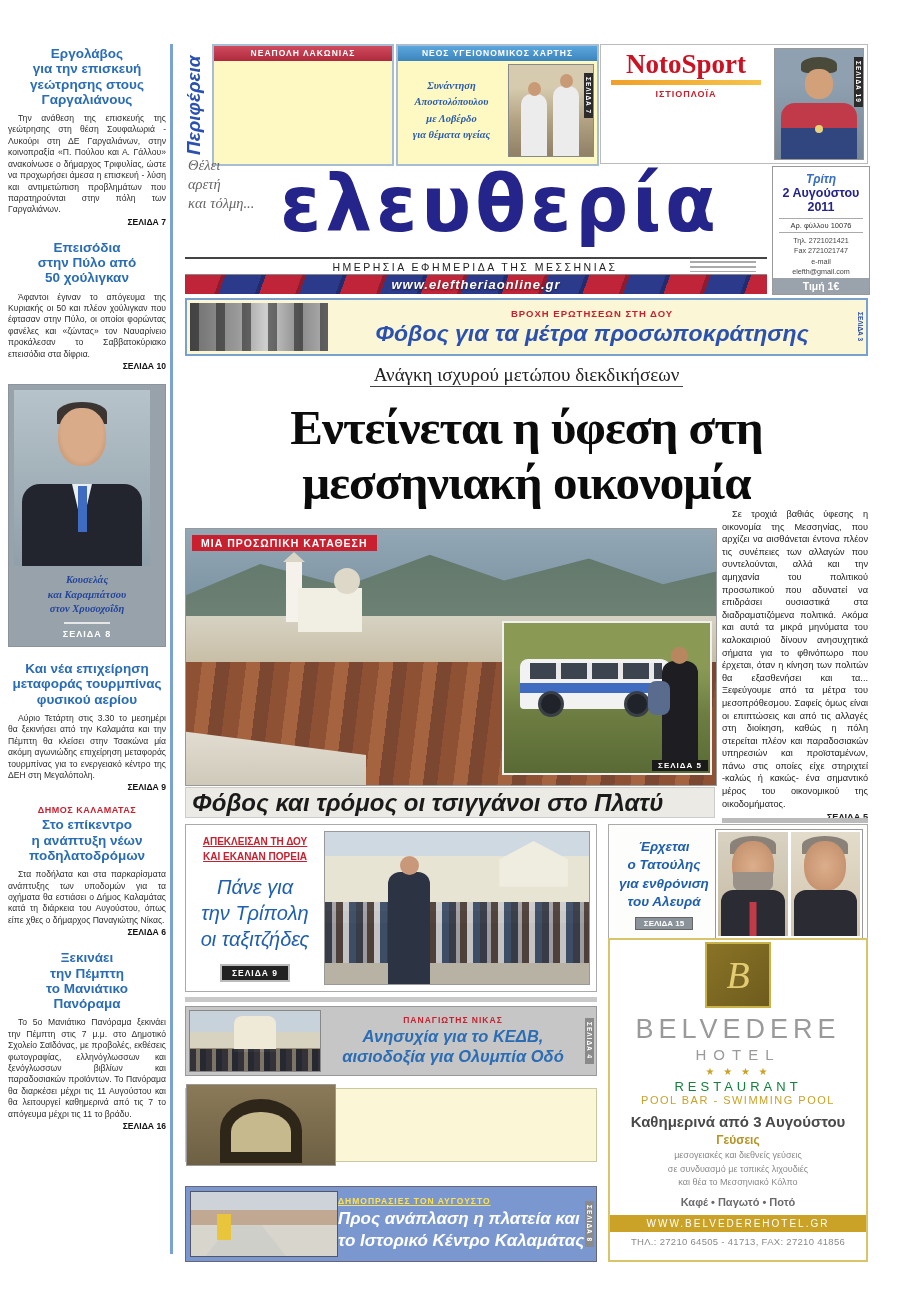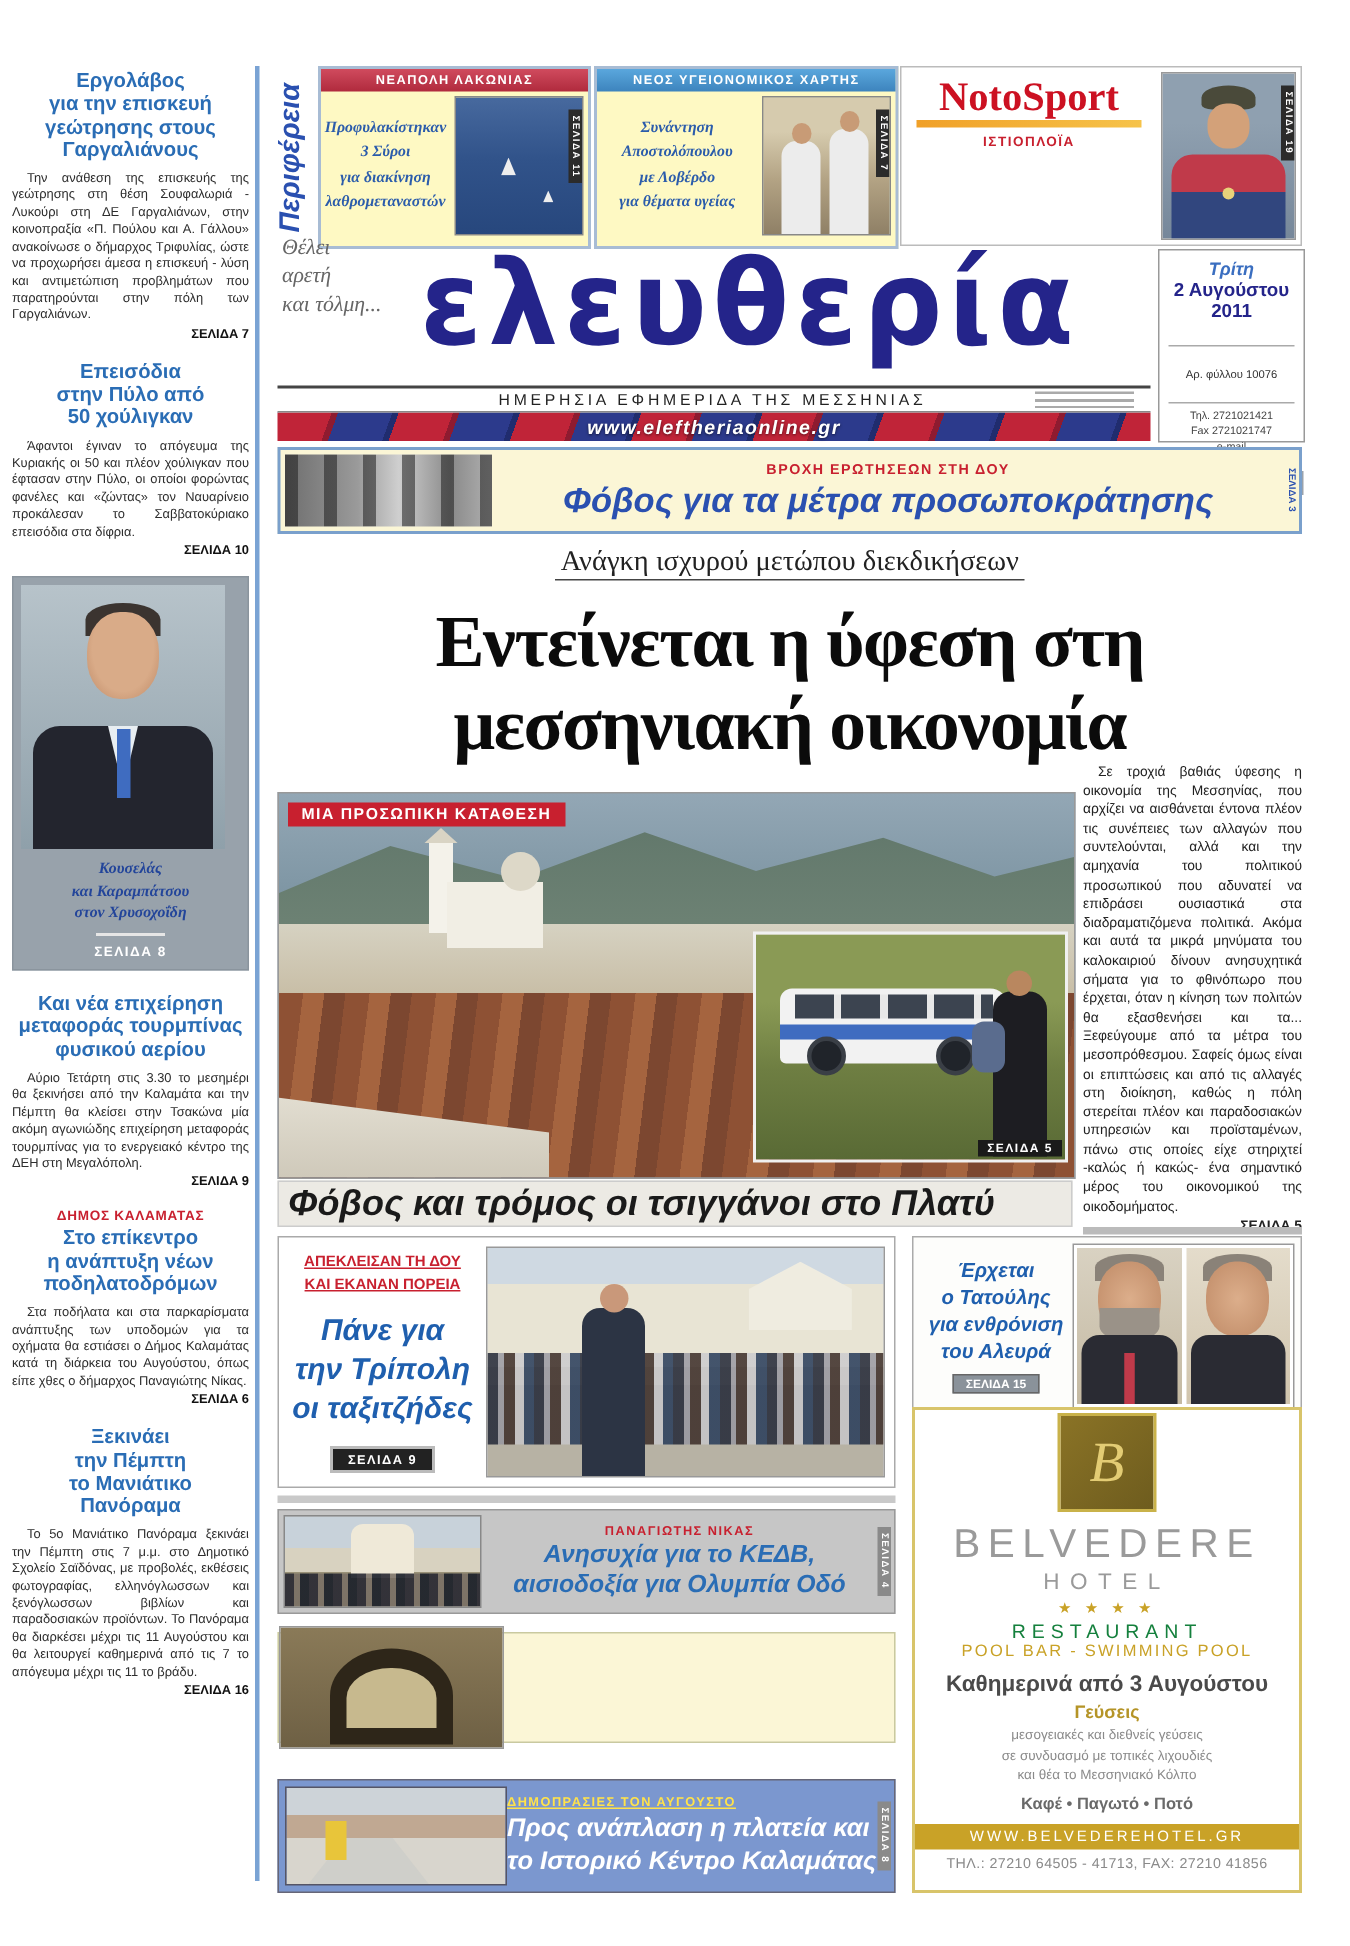--- a/index.html
+++ b/index.html
@@ -72,21 +72,21 @@
   .mini-lines{position:absolute;left:690px;top:261px;width:66px;height:11px;
         background:repeating-linear-gradient(180deg,#aaa 0 2px,transparent 2px 5px)}
   .stripe{position:absolute;left:185px;top:274px;width:582px;height:19px;border-top:1px solid #888;
         background:repeating-linear-gradient(110deg,#c02438 0 34px,#8e1b30 34px 38px,#2c3a8c 38px 72px,#202c6e 72px 76px);
         display:flex;align-items:center;justify-content:center}
   .stripe span{color:#fff;font-weight:700;font-style:italic;font-size:13px;letter-spacing:1px;text-shadow:0 1px 2px rgba(0,0,0,.6)}
   .datebox{position:absolute;left:772px;top:166px;width:96px;height:127px;border:1px solid #999;background:#fff;
         display:flex;flex-direction:column;align-items:center}
   .d-day{color:#3a6ec0;font-weight:700;font-style:italic;font-size:12px;margin-top:5px}
   .d-date,.d-year{color:#24248a;font-weight:700;font-size:12.5px}
-  .d-issue{font-size:7.5px;color:#333;border-top:1px solid #aaa;border-bottom:1px solid #aaa;width:88%;text-align:center;padding:14px 0;margin-top:16px}
+  .d-issue{font-size:7.5px;color:#333;border-top:1px solid #aaa;border-bottom:1px solid #aaa;width:88%;text-align:center;padding:2px 0;margin-top:4px}
   .d-contact{font-size:7.2px;color:#444;text-align:center;line-height:1.45;margin-top:3px}
   .d-price{margin-top:auto;width:100%;background:#9aa2ab;color:#fff;font-weight:700;font-size:10.5px;text-align:center;padding:2px 0}
 
   
   .doy{position:absolute;left:185px;top:298px;width:683px;height:58px;background:#fbf6d6;border:2px solid #7aa0cc;
         display:flex;align-items:center;box-sizing:border-box}
   .doy-photo{width:138px;height:48px;margin-left:3px;position:relative;overflow:hidden;
         background:linear-gradient(90deg,#6e6e6e,#9a9a9a 35%,#cfcfcf 55%,#8a8a8a 80%,#b0b0b0)}
   .doy-photo::after{content:"";position:absolute;inset:0;background:repeating-linear-gradient(90deg,rgba(30,30,30,.55) 0 9px,transparent 9px 26px)}
   .doy-texts{flex:1;text-align:center}
@@ -134,21 +134,21 @@
   .rcol{position:absolute;left:722px;top:508px;width:146px}
   .rcol p{font-size:9.2px;line-height:1.37;text-align:justify;color:#222;text-indent:10px;margin:0}
   .rcol-page{font-size:9.2px;font-weight:700;text-align:right;margin-top:2px}
   .rcol-rule{position:absolute;left:722px;top:818px;width:146px;height:5px;background:#bbb}
 
   
   .taxibox{position:absolute;left:185px;top:824px;width:412px;height:168px;border:1px solid #aaa;background:#fff;
         display:flex;padding:6px;box-sizing:border-box}
   .taxi-left{width:126px;display:flex;flex-direction:column;align-items:center;justify-content:center}
   .taxi-kicker{color:#c8202f;font-size:10px;font-weight:700;text-align:center;text-decoration:underline;line-height:1.5}
-  .taxi-head{color:#1f5fae;font-weight:700;font-style:italic;font-size:20px;line-height:1.3;text-align:center;margin:10px 0 12px}
+  .taxi-head{color:#1f5fae;font-weight:400;font-style:italic;font-size:20px;line-height:1.3;text-align:center;margin:10px 0 12px}
   .page-box{background:#222;color:#fff;font-size:8.5px;font-weight:700;padding:2px 10px;letter-spacing:1px;border:2px solid #bbb}
   .taxi-photo{flex:1;margin-left:6px;position:relative;overflow:hidden;border:1px solid #999;
         background:linear-gradient(180deg,#cfd9e2 0 16%,#e8e4d4 16% 52%,#cfc9b8 52% 60%,#b7b2a4 60%)}
   .crowd-ped{position:absolute;right:8%;top:6%;width:26%;height:30%;background:#efece0;clip-path:polygon(50% 0,100% 40%,100% 100%,0 100%,0 40%)}
   .crowd-people{position:absolute;left:0;right:0;bottom:14%;height:40%;opacity:.95;
         background:repeating-linear-gradient(90deg,rgba(35,40,55,.9) 0 7px,rgba(150,150,160,.85) 7px 11px,rgba(60,45,40,.9) 11px 18px,rgba(200,200,205,.8) 18px 24px,rgba(40,60,90,.9) 24px 31px)}
   .crowd-man{position:absolute;left:24%;bottom:0;width:42px;height:74%;background:#2c3444;border-radius:12px 12px 0 0}
   .crowd-man::before{content:"";position:absolute;left:12px;top:-16px;width:19px;height:19px;border-radius:50%;background:#c9987a}
   .hdiv{position:absolute;left:185px;top:997px;width:412px;height:5px;background:#c9c9c9}
 
@@ -277,31 +277,20 @@
       <div class="la-body">Το 5ο Μανιάτικο Πανόραμα ξεκινάει την Πέμπτη στις 7 μ.μ. στο Δημοτικό Σχολείο Σαϊδόνας, με προβολές, εκθέσεις φωτογραφίας, ελληνόγλωσσων και ξενόγλωσσων βιβλίων και παραδοσιακών προϊόντων. Το Πανόραμα θα διαρκέσει μέχρι τις 11 Αυγούστου και θα λειτουργεί καθημερινά από τις 7 το απόγευμα μέχρι τις 11 το βράδυ.</div>
       <div class="la-page">ΣΕΛΙΔΑ 16</div>
     </div>
   </div>
   <div class="vrule"></div>
 
   <div class="region-label pre">Περιφέρεια</div>
 
   <div class="tbox tb1">
     <div class="tbox-head th-red">ΝΕΑΠΟΛΗ ΛΑΚΩΝΙΑΣ</div>
-    <div class="tbox-row">
-      <div class="tbox-text pre">Προφυλακίστηκαν
-3 Σύροι
-για διακίνηση
-λαθρομεταναστών</div>
-      <div class="tbox-photo photo-sea">
-        <div class="boat" style="left:30px;top:40px"></div>
-        <div class="boat" style="left:58px;top:62px;width:7px;height:8px"></div>
-        <div class="vtab vtab-photo">ΣΕΛΙΔΑ 11</div>
-      </div>
-    </div>
   </div>
 
   <div class="tbox tb2">
     <div class="tbox-head th-blue">ΝΕΟΣ ΥΓΕΙΟΝΟΜΙΚΟΣ ΧΑΡΤΗΣ</div>
     <div class="tbox-row">
       <div class="tbox-text pre">Συνάντηση
 Αποστολόπουλου
 με Λοβέρδο
 για θέματα υγείας</div>
       <div class="tbox-photo photo-health">

